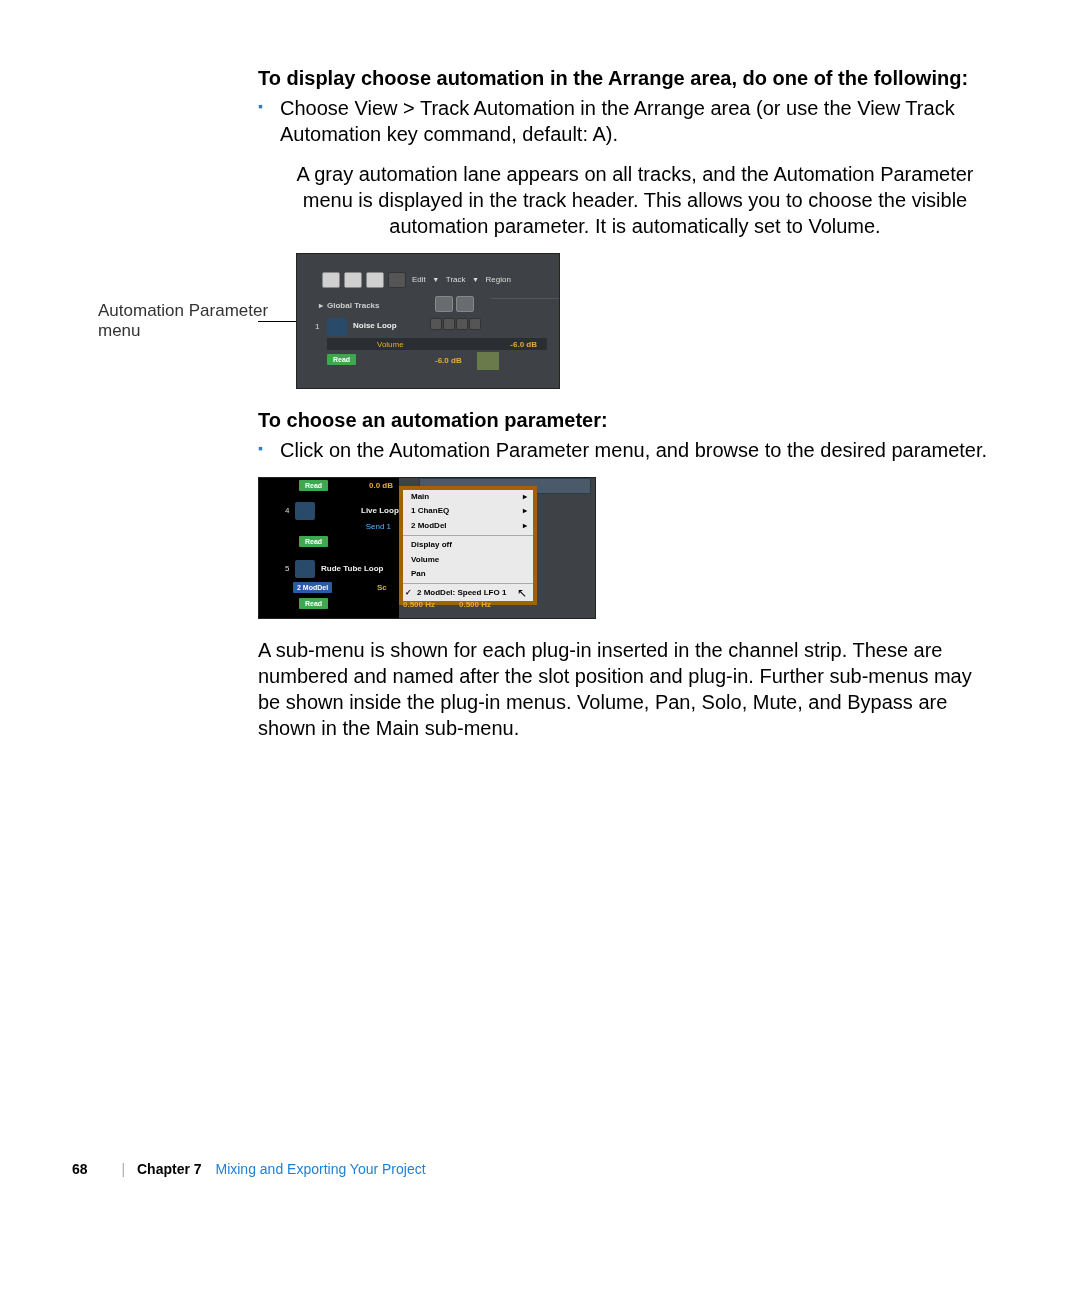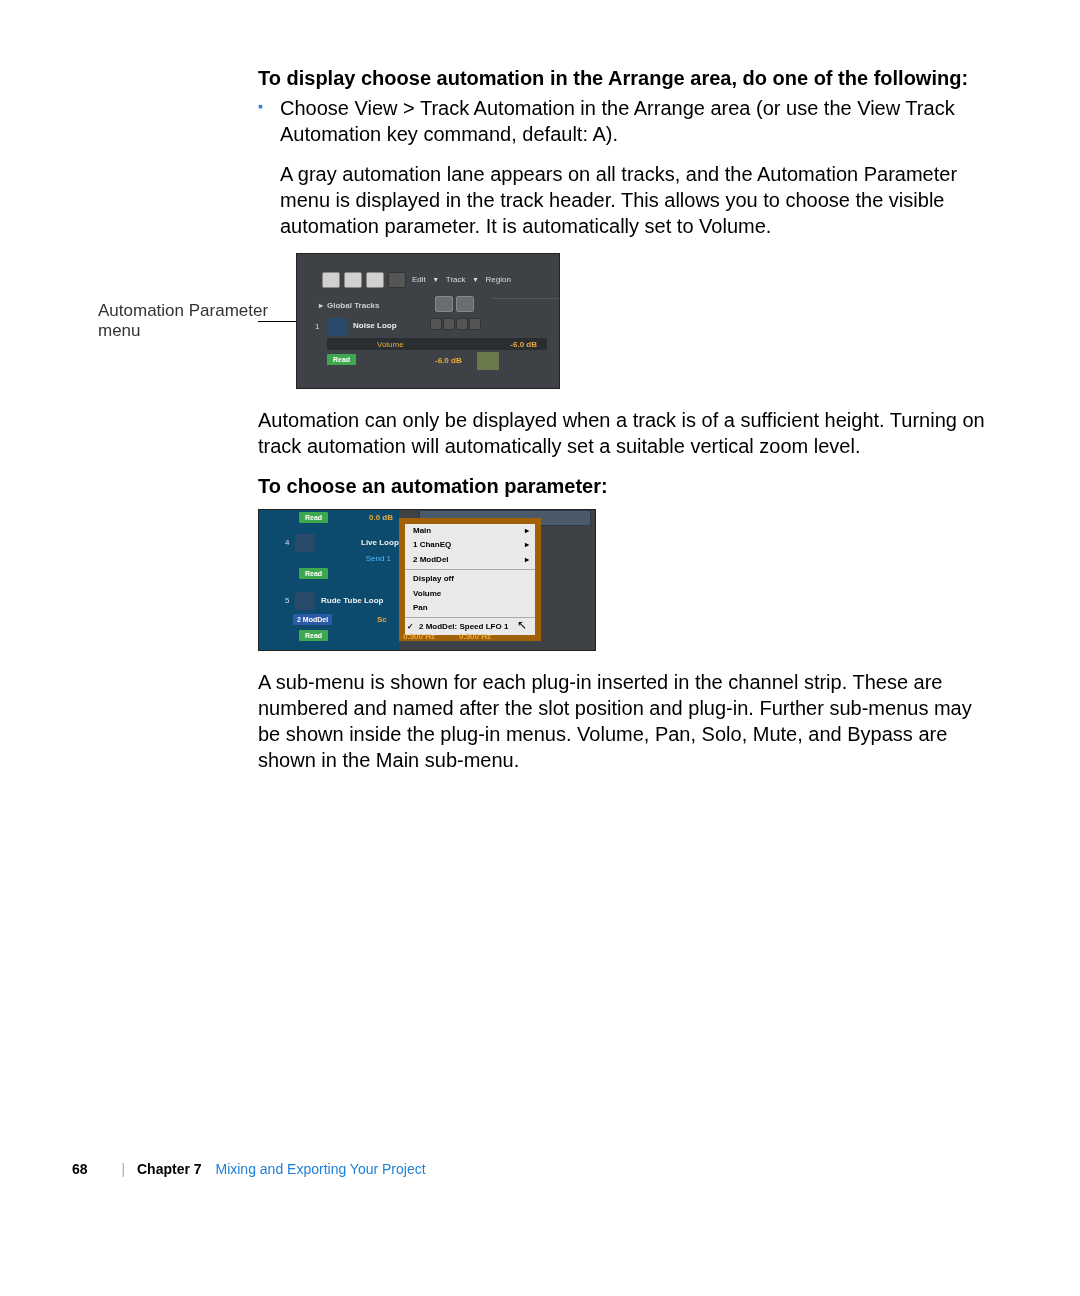--- a/index.html
+++ b/index.html
@@ -39,20 +39,21 @@
     left: 0;
     top: 0;
     font-size: 14px;
     line-height: 22px;
   }
   p {
     margin: 0 0 14px 0;
   }
   .indent {
     padding-left: 22px;
+    text-align: center;
   }
   .fig-container {
     display: flex;
     align-items: center;
     margin: 8px 0 18px 0;
   }
   .callout-label {
     text-align: left;
     font-size: 17px;
     color: #333;
@@ -170,42 +171,42 @@
     border: 1px solid #222;
     position: relative;
     font-family: Verdana, sans-serif;
     font-size: 8px;
     color: #bbb;
     overflow: hidden;
     margin: 10px 0 18px 0;
   }
   .fig2 .trackarea {
     position:absolute; top:0; left:0; width:140px; bottom:0;
-    background:#0c4a6e;
+    background:#000000;
   }
   .fig2 .lane-label {
     position:absolute; left:38px; color:#eee; font-weight:bold;
   }
   .fig2 .tnum2 { position:absolute; color:#ddd; }
   .fig2 .ticon2 { position:absolute; width:20px; height:18px; background:#2a4a6a; border-radius:2px; }
   .fig2 .read2 {
     position:absolute; background:#3fa84e; color:#fff; font-size:7px; font-weight:bold;
     padding:1px 6px; border-radius:1px;
   }
   .fig2 .send {
     position:absolute; color:#55b7ff; font-size:8px; right:8px;
   }
   .fig2 .moddel {
     position:absolute; background:#2a5aa8; color:#fff; font-size:7px; font-weight:bold;
     padding:1px 4px; border-radius:1px;
   }
   .fig2 .val-orange { position:absolute; color:#e8a93a; font-size:8px; font-weight:bold; }
   .fig2 .menu-popup {
     position:absolute; top:8px; left:140px; width:130px;
-    background:#eaeaea; border:6px solid #a16207;
+    background:#eaeaea; border:4px solid #a16207;
   }
   .fig2 .menu-popup .mi {
     padding: 2px 8px;
     color:#000;
     font-weight:bold;
     position:relative;
     font-size:8px;
   }
   .fig2 .menu-popup .mi.sub::after {
     content:"▸"; position:absolute; right:6px; color:#000;
@@ -283,23 +284,25 @@
       <span class="volume-label">Volume</span>
       <span class="db-label">-6.0 dB</span>
       <div class="read-row">
         <span class="read-btn">Read</span>
         <span class="read-db">-6.0 dB</span>
       </div>
       <div class="autolane"></div>
     </div>
   </div>
 
-  <p>Automation can only be displayed when a track is of a sufficient height. Turning on track automation will automatically set a suitable vertical zoom level.</p>
 
   <div class="heading">To choose an automation parameter:</div>
+  <ul class="bullets">
+    <li>Click on the Automation Parameter menu, and browse to the desired parameter.</li>
+  </ul>
 
   <div class="fig2">
     <div class="trackarea">
       <span class="read2" style="top:2px; left:40px;">Read</span>
       <span class="val-orange" style="top:3px; left:110px;">0.0 dB</span>
       <div class="region" style="top:0; left:160px; width:170px; height:14px;"></div>
 
       <span class="tnum2" style="top:28px; left:26px;">4</span>
       <span class="ticon2" style="top:24px; left:36px;"></span>
       <span class="lane-label" style="top:28px; left:62px;margin-left:40px;">Live Loop</span>

